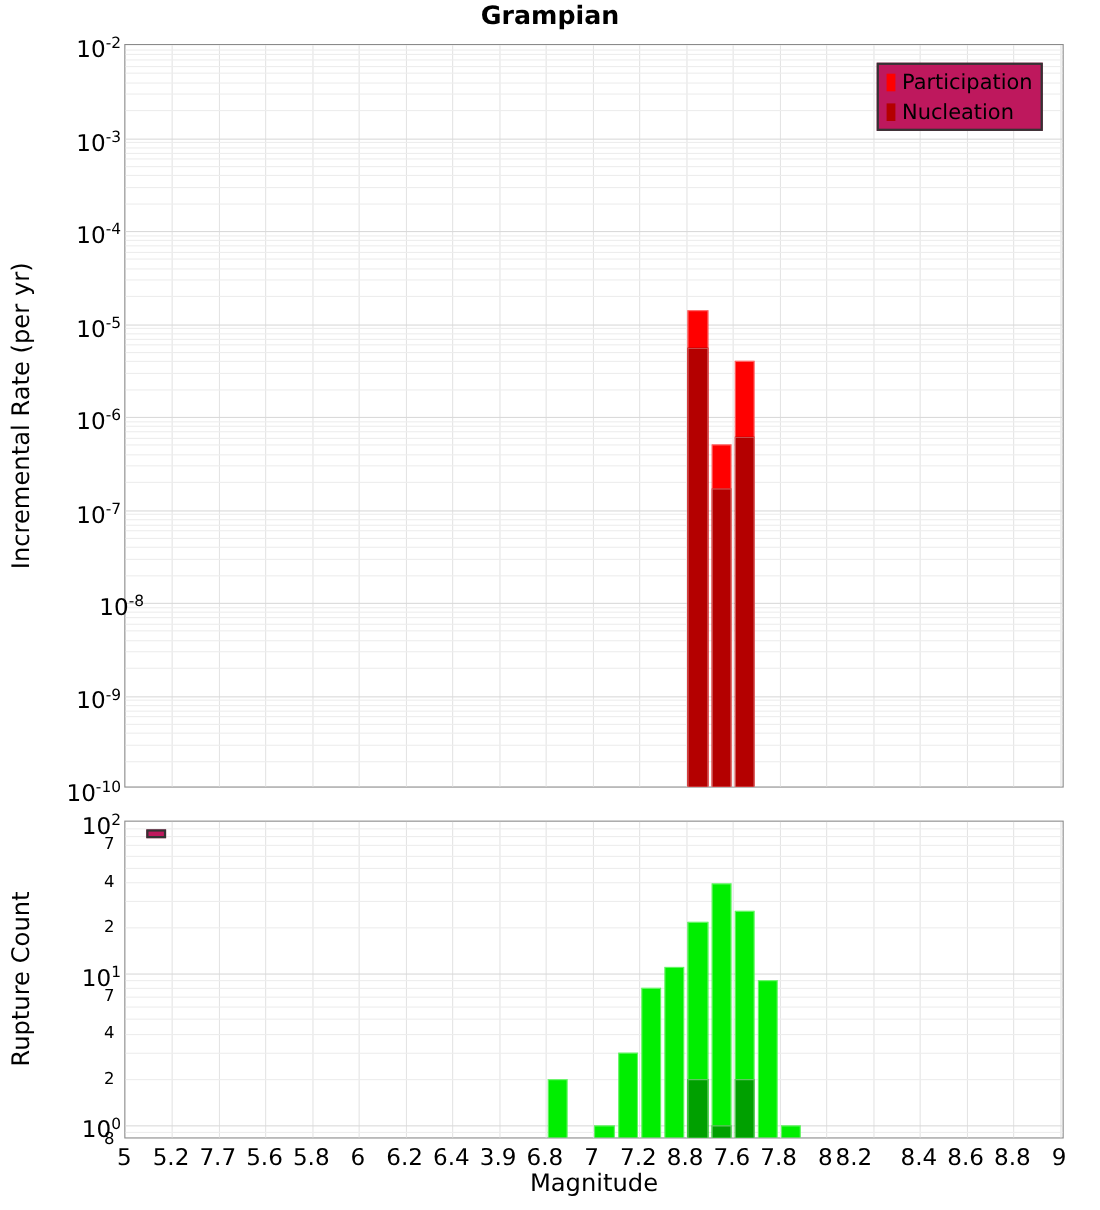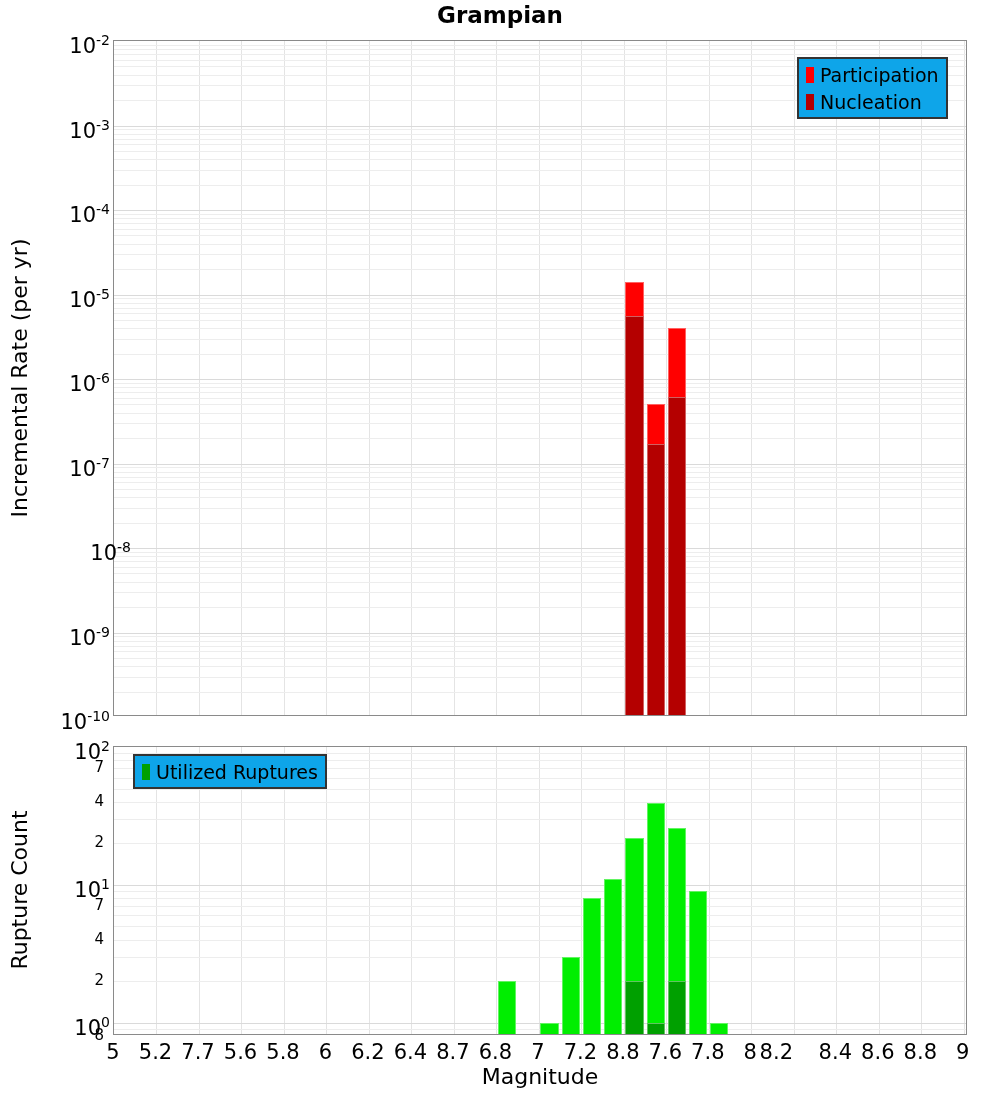--- a/index.html
+++ b/index.html
@@ -24,21 +24,21 @@
   .bar{position:absolute;box-shadow:inset 0 0 0 1px rgba(255,255,255,0.38);}
   .xticklab{position:absolute;width:70px;text-align:center;font-size:21px;top:1040px;}
   .ymajor{position:absolute;left:0;width:110px;text-align:right;font-size:21px;height:30px;line-height:30px;}
   .ymajor sup{font-size:14px;}
   .yminor{position:absolute;left:0;width:104px;text-align:right;font-size:15px;height:18px;line-height:18px;}
   .xlab{position:absolute;left:113px;width:854px;top:1064px;text-align:center;font-size:22px;}
   .ylab{position:absolute;width:400px;height:28px;line-height:28px;text-align:center;
         font-size:22px;transform:rotate(-90deg);}
   #ylab-rate{left:-180px;top:364px;}
   #ylab-count{left:-180px;top:876px;}
-  .legend{position:absolute;background:#0ea5e9;border:2px solid #333333;padding:2px 7px;z-index:5;}
+  .legend{position:absolute;background:#be185d;border:2px solid #333333;padding:2px 7px;z-index:5;}
   .legend-item{display:flex;align-items:center;gap:6px;height:27px;font-size:19px;white-space:nowrap;}
   .swatch{width:8px;height:16px;display:inline-block;flex:0 0 auto;}
   #legend-rate{left:797px;top:57px;}
   #legend-count{left:133px;top:754px;}
 </style>
 </head>
 <body>
 
 <div class="title">Grampian</div>
 
@@ -224,21 +224,21 @@
   </div>
 <div id="xticks">
     <div class="xticklab" style="left: 78px;">5</div>
     <div class="xticklab" style="left: 120.5px;">5.2</div>
     <div class="xticklab" style="left: 163px;">7.7</div>
     <div class="xticklab" style="left: 205.5px;">5.6</div>
     <div class="xticklab" style="left: 248px;">5.8</div>
     <div class="xticklab" style="left: 290.4px;">6</div>
     <div class="xticklab" style="left: 332.9px;">6.2</div>
     <div class="xticklab" style="left: 375.4px;">6.4</div>
-    <div class="xticklab" style="left: 417.9px;">8.7</div>
+    <div class="xticklab" style="left: 417.9px;">3.9</div>
     <div class="xticklab" style="left: 460.4px;">6.8</div>
     <div class="xticklab" style="left: 502.9px;">7</div>
     <div class="xticklab" style="left: 545.4px;">7.2</div>
     <div class="xticklab" style="left: 587.9px;">8.8</div>
     <div class="xticklab" style="left: 630.3px;">7.6</div>
     <div class="xticklab" style="left: 672.8px;">7.8</div>
     <div class="xticklab" style="left: 715.3px;">8</div>
     <div class="xticklab" style="left: 723px; text-align: right;">8.2</div>
     <div class="xticklab" style="left: 800.3px;">8.4</div>
     <div class="xticklab" style="left: 842.8px;">8.6</div>
@@ -252,17 +252,13 @@
     <div class="legend-item">
       <div class="swatch" style="background: rgb(255, 0, 0);"></div>
       <span>Participation</span>
     </div>
     <div class="legend-item">
       <div class="swatch" style="background: rgb(180, 0, 0);"></div>
       <span>Nucleation</span>
     </div>
   </div>
 <div class="legend" id="legend-count">
-    <div class="legend-item">
-      <div class="swatch" style="background: rgb(0, 160, 0);"></div>
-      <span>Utilized Ruptures</span>
-    </div>
   </div>
 
 </body></html>

